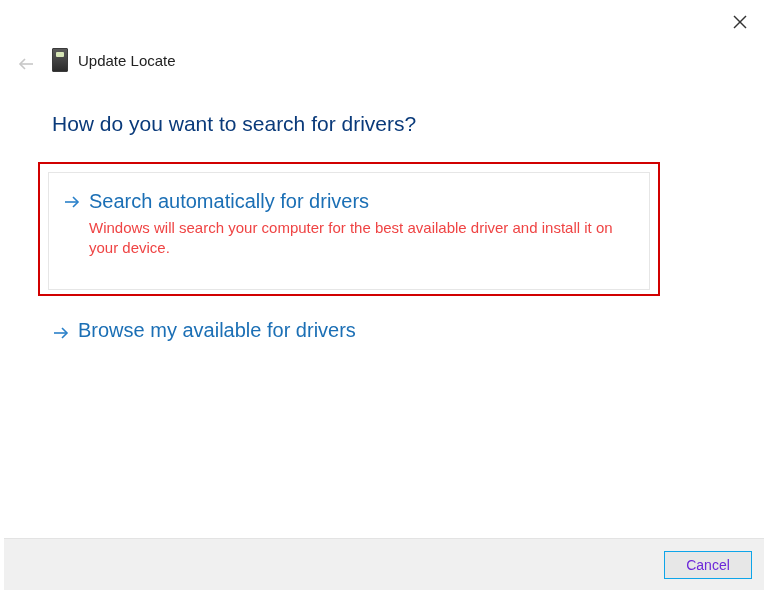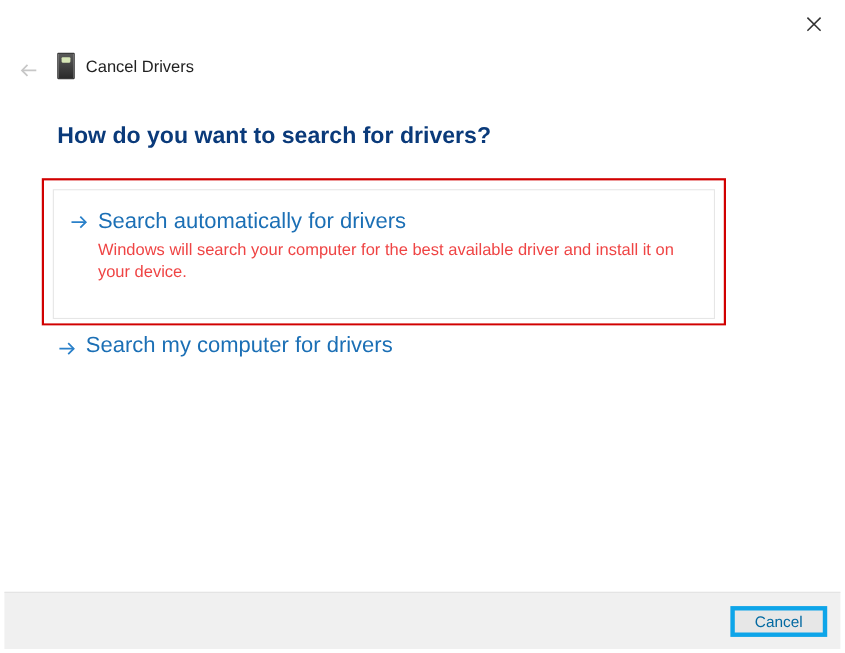--- a/index.html
+++ b/index.html
@@ -51,30 +51,30 @@
   }
   .header-title {
     font-size: 15px;
     color: #222;
   }
   .question {
     position: absolute;
     top: 112px; left: 52px;
     font-size: 21px;
     color: #0a3a7a;
-    font-weight: 700;
+    font-weight: 400;
   }
   .options {
     position: absolute;
     top: 162px; left: 38px; right: 108px;
   }
   .highlight-box {
     border: 2px solid #d10000;
     padding: 8px 8px 4px 8px;
-    margin-bottom: 0;
+    margin-bottom: 16px;
   }
   .option {
     border: 1px solid #e6e6e6;
     padding: 16px 18px 30px 40px;
     position: relative;
     cursor: pointer;
     background: #fff;
   }
   .option.plain {
     border: none;
@@ -106,23 +106,23 @@
     border-top: 1px solid #e3e3e3;
     display: flex;
     align-items: center;
     justify-content: flex-end;
     padding-right: 12px;
   }
   .cancel-btn {
     min-width: 88px;
     height: 28px;
     background: #e7e7e7;
-    border: 4px solid #0ea5e9;
+    border: 1px solid #0ea5e9;
     font-size: 14px;
-    color: #0369a1;
+    color: #6d28d9;
     cursor: pointer;
     padding: 0 14px;
   }
 </style>
 </head>
 <body>
 
 <div class="close-btn">
   <svg viewBox="0 0 14 14">
     <line x1="1" y1="1" x2="13" y2="13" stroke="#333" stroke-width="1.4"></line>
@@ -132,21 +132,21 @@
 
 <div class="back-btn">
   <svg viewBox="0 0 16 14">
     <line x1="15" y1="7" x2="2" y2="7" stroke="#c7c7c7" stroke-width="1.6"></line>
     <polyline points="7,2 2,7 7,12" fill="none" stroke="#c7c7c7" stroke-width="1.6"></polyline>
   </svg>
 </div>
 
 <div class="header">
   <div class="device-icon"></div>
-  <div class="header-title">Cancel Drivers</div>
+  <div class="header-title">Update Locate</div>
 </div>
 
 <div class="question">How do you want to search for drivers?</div>
 
 <div class="options">
 
   <div class="highlight-box">
     <div class="option">
       <div class="arrow">
         <svg viewBox="0 0 18 18">
@@ -159,20 +159,20 @@
     </div>
   </div>
 
   <div class="option plain">
     <div class="arrow">
       <svg viewBox="0 0 18 18">
         <line x1="2" y1="9" x2="15" y2="9" stroke="#2a80c9" stroke-width="1.6"></line>
         <polyline points="10,4 15,9 10,14" fill="none" stroke="#2a80c9" stroke-width="1.6"></polyline>
       </svg>
     </div>
-    <div class="option-title">Search my computer for drivers</div>
+    <div class="option-title">Browse my available for drivers</div>
   </div>
 
 </div>
 
 <div class="footer">
   <button class="cancel-btn">Cancel</button>
 </div>
 
 </body></html>

